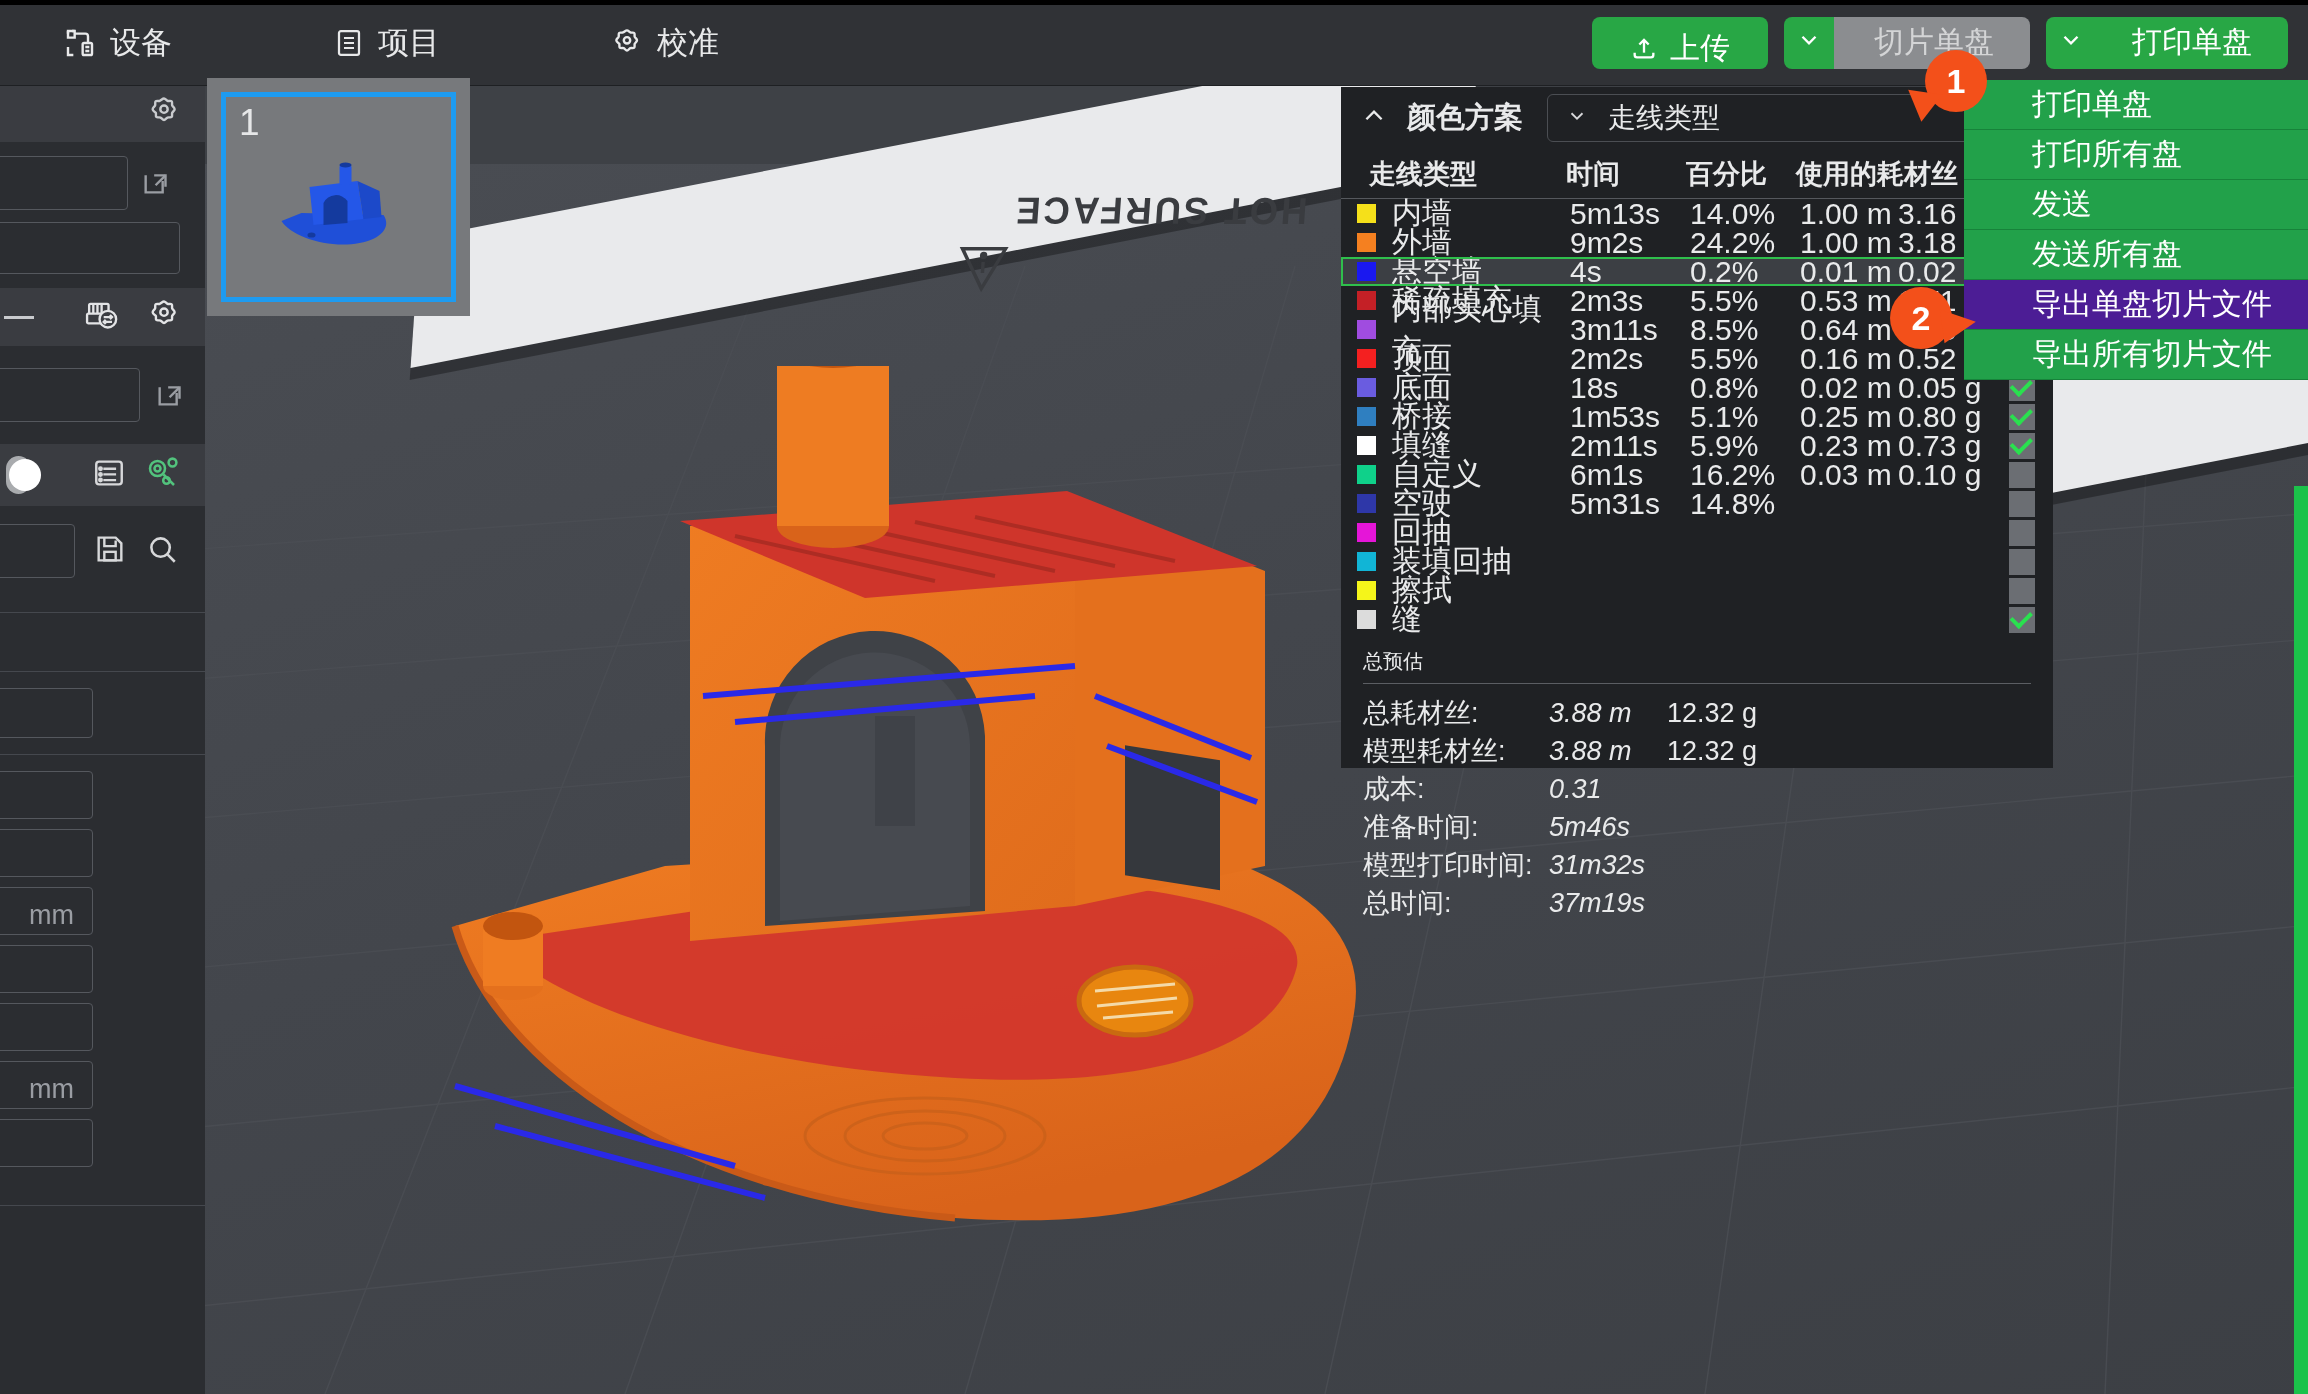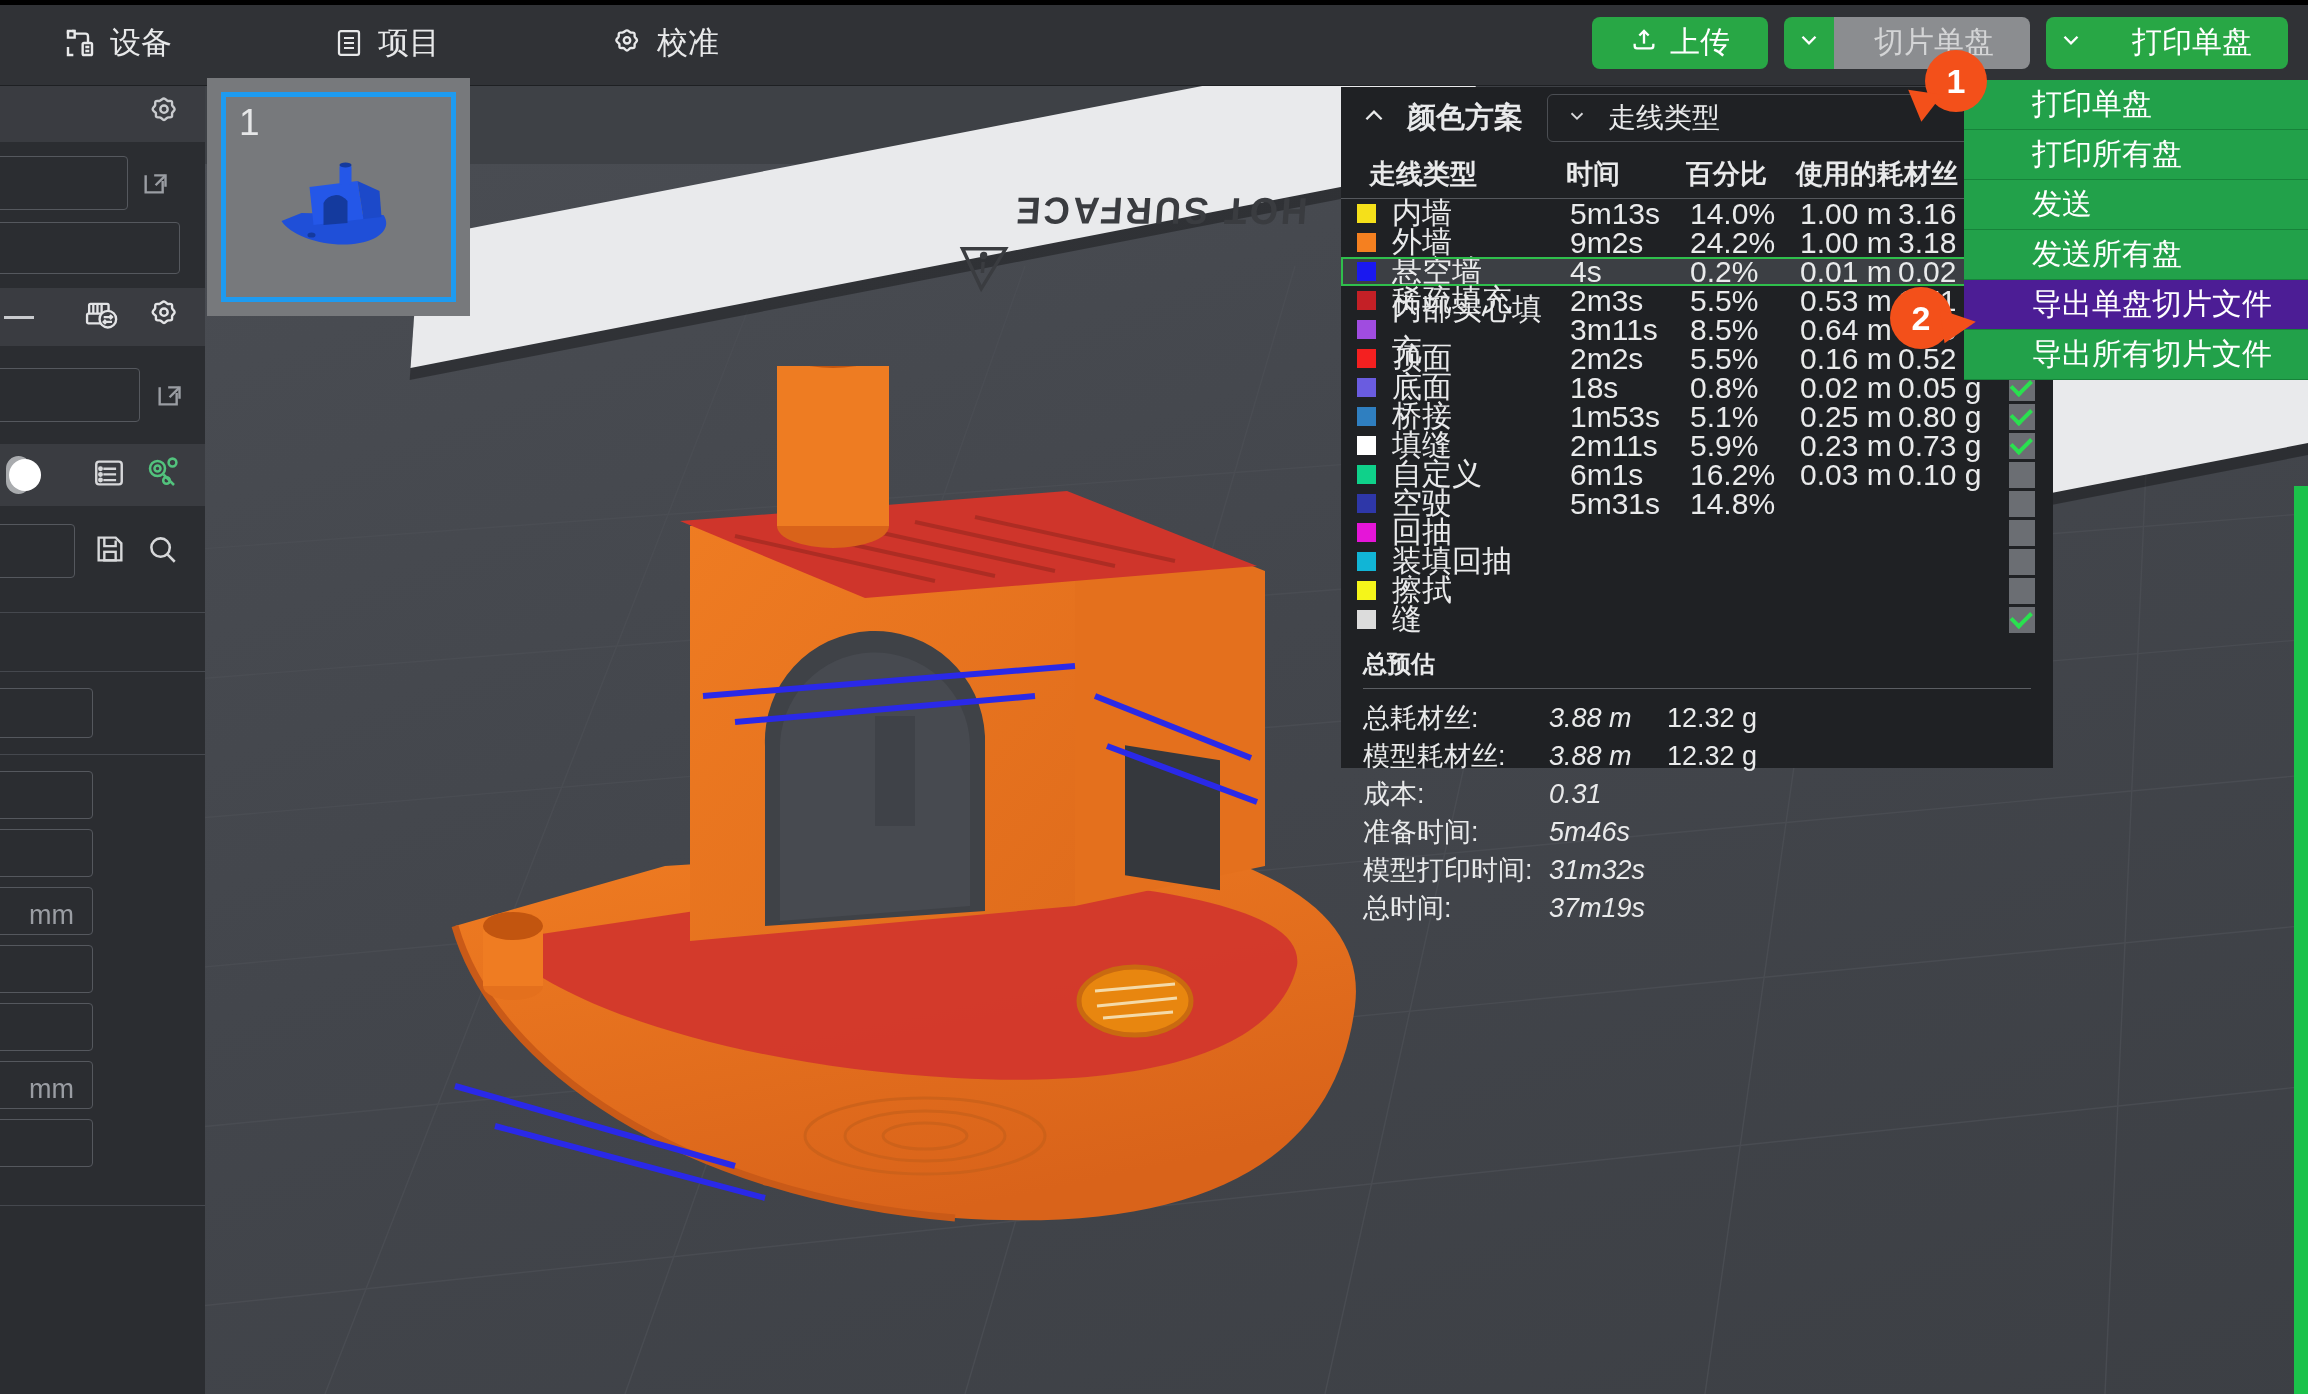--- a/index.html
+++ b/index.html
@@ -33,21 +33,21 @@
   .nav-sp3 { margin-left: 155px; }
 
   .topbar-right {
     position: absolute; right: 20px; top: 50%; transform: translateY(-50%);
     display: flex; align-items: center; gap: 16px;
   }
   .btn-upload {
     background: #28a745; color: #fff; font-size: 30px;
     border: none; border-radius: 8px;
     height: 52px; padding: 0 38px;
-    display: flex; align-items: center; gap: 12px; cursor: pointer;
+    display: flex; align-items: flex-end; gap: 12px; cursor: pointer;
   }
   .split-group { display: flex; align-items: stretch; height: 52px; }
   .split-caret {
     background: #28a745; color: #fff; width: 50px;
     border-radius: 8px 0 0 8px;
     display: flex; align-items: center; justify-content: center;
     cursor: pointer; font-size: 22px;
   }
   .split-main {
     color: #fff; font-size: 30px; padding: 0 36px;
@@ -184,21 +184,21 @@
     width: 26px; height: 26px; background: #6b6e73;
     display: flex; align-items: center; justify-content: center;
     margin-left: auto; margin-right: 8px; cursor: pointer;
   }
   .cb.on::after {
     content: ""; display: block; width: 16px; height: 9px;
     border-left: 4px solid #2ae04f; border-bottom: 4px solid #2ae04f;
     transform: rotate(-45deg) translate(1px,-2px);
   }
   .summary { margin-top: 14px; padding: 0 22px; }
-  .sum-title { font-size: 24px; font-weight: bold; padding-bottom: 8px; }
+  .sum-title { font-size: 20px; font-weight: normal; padding-bottom: 8px; }
   .sum-hr { height: 1px; background: #5b5e63; margin-bottom: 10px; }
   .sum-row { display: flex; font-size: 27px; height: 38px; align-items: center; }
   .sum-k { width: 186px; }
   .sum-v1 { width: 118px; font-style: italic; }
   .sum-v2 { width: 120px; }
 
   
   .menu {
     position: absolute; left: 1964px; top: 80px; width: 344px;
     background: #1c9c44; z-index: 40;

